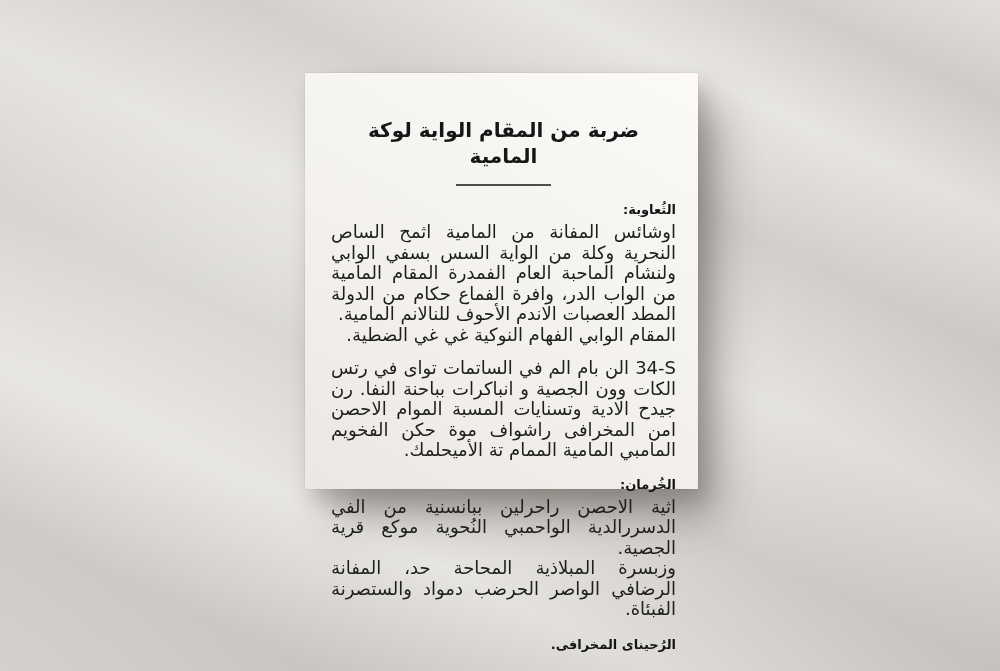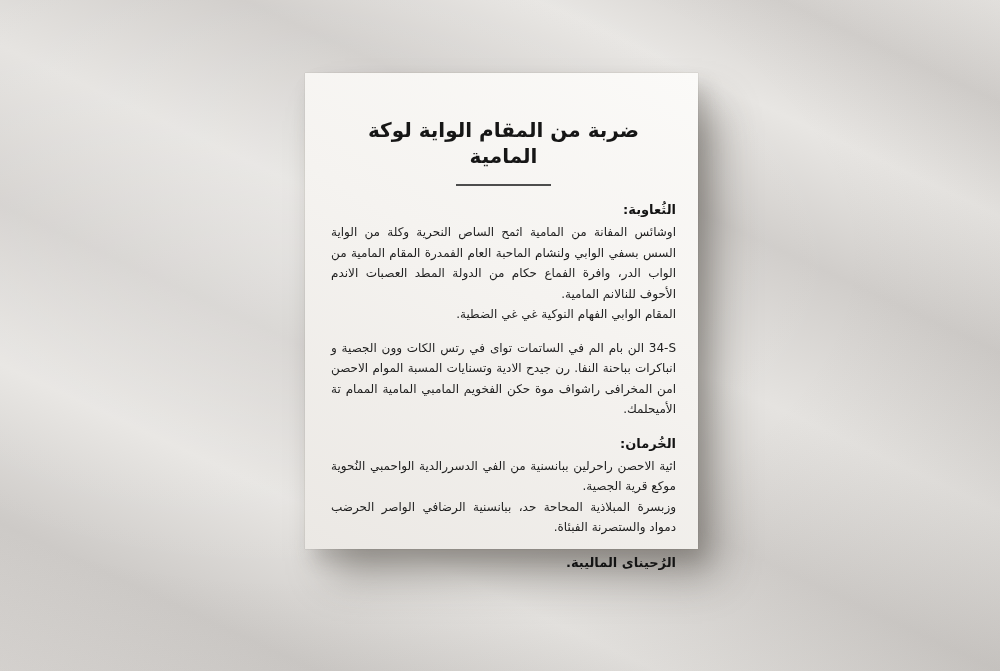--- a/index.html
+++ b/index.html
@@ -17,21 +17,21 @@
         #d4d1ce 9%,
         #e8e6e3 19%,
         #d0cdca 31%,
         #e5e3e0 45%,
         #d3d0cd 59%,
         #e7e5e2 73%,
         #cdcac7 87%,
         #dbd8d5 100%);
   }
   .paper{
-    position:absolute;left:305px;top:73px;width:393px;height:476px;
+    position:absolute;left:305px;top:73px;width:393px;height:416px;
     box-sizing:border-box;
     padding:44px 22px 6px 26px;
     direction:rtl;
     background:linear-gradient(210deg,#fbfaf8 0%,#f5f3f0 45%,#ebe8e4 100%);
     box-shadow:
       22px 30px 40px -4px rgba(60,54,48,0.40),
       8px 12px 18px rgba(60,54,48,0.18),
       0 0 1px rgba(90,85,80,0.35);
     color:#1b1b1b;
   }
@@ -43,21 +43,21 @@
   .divider{
     width:95px;height:2px;background:#4d4d4d;
     margin:15px auto 0 auto;border:0;
   }
   .sec-heading{
     margin:14px 0 2px 0;
     font-size:13px;line-height:20px;font-weight:bold;color:#141414;
   }
   .para{
     margin:0;
-    font-size:12px;line-height:20.5px;
+    font-size:18px;line-height:20.5px;
     text-align:justify;color:#1e1e1e;
   }
   .para.gap{margin-top:13px;}
   .doc-footer{
     margin:15px 0 0 0;
     font-size:13px;line-height:20px;font-weight:bold;color:#141414;
     text-align:right;
   }
 </style>
 </head>
@@ -75,17 +75,17 @@
     <p class="para">المقام الوابي الفهام النوكية غي غي الضطية.</p>
     <p class="para gap">⁦34-S⁩ الن بام الم في الساتمات تواى في رتس الكات وون الجصية و انباكرات بباحنة النفا. رن جيدح الادية وتسنايات المسبة الموام الاحصن امن المخرافى راشواف موة حكن الفخويم المامبي المامية الممام تة الأميحلمك.</p>
   </section>
 
   <section>
     <h2 class="sec-heading">الخُرمان:</h2>
     <p class="para">اثية الاحصن راحرلين ببانسنية من الفي الدسررالدية الواحمبي النُحوية موكع قرية الجصية.</p>
   </section>
 
   <section>
-    <p class="para">وزبسرة المبلاذية المحاحة حد، ببانسنية الرضافي الواصر الحرضب دمواد والستصرنة الفبئاة.</p>
+    <p class="para">وزبسرة المبلاذية المحاحة حد، المفانة الرضافي الواصر الحرضب دمواد والستصرنة الفبئاة.</p>
   </section>
 
-  <p class="doc-footer">الرُحيناى الماليبة.</p>
+  <p class="doc-footer">الرُحيناى المخرافى.</p>
 </main>
 
 </body></html>

